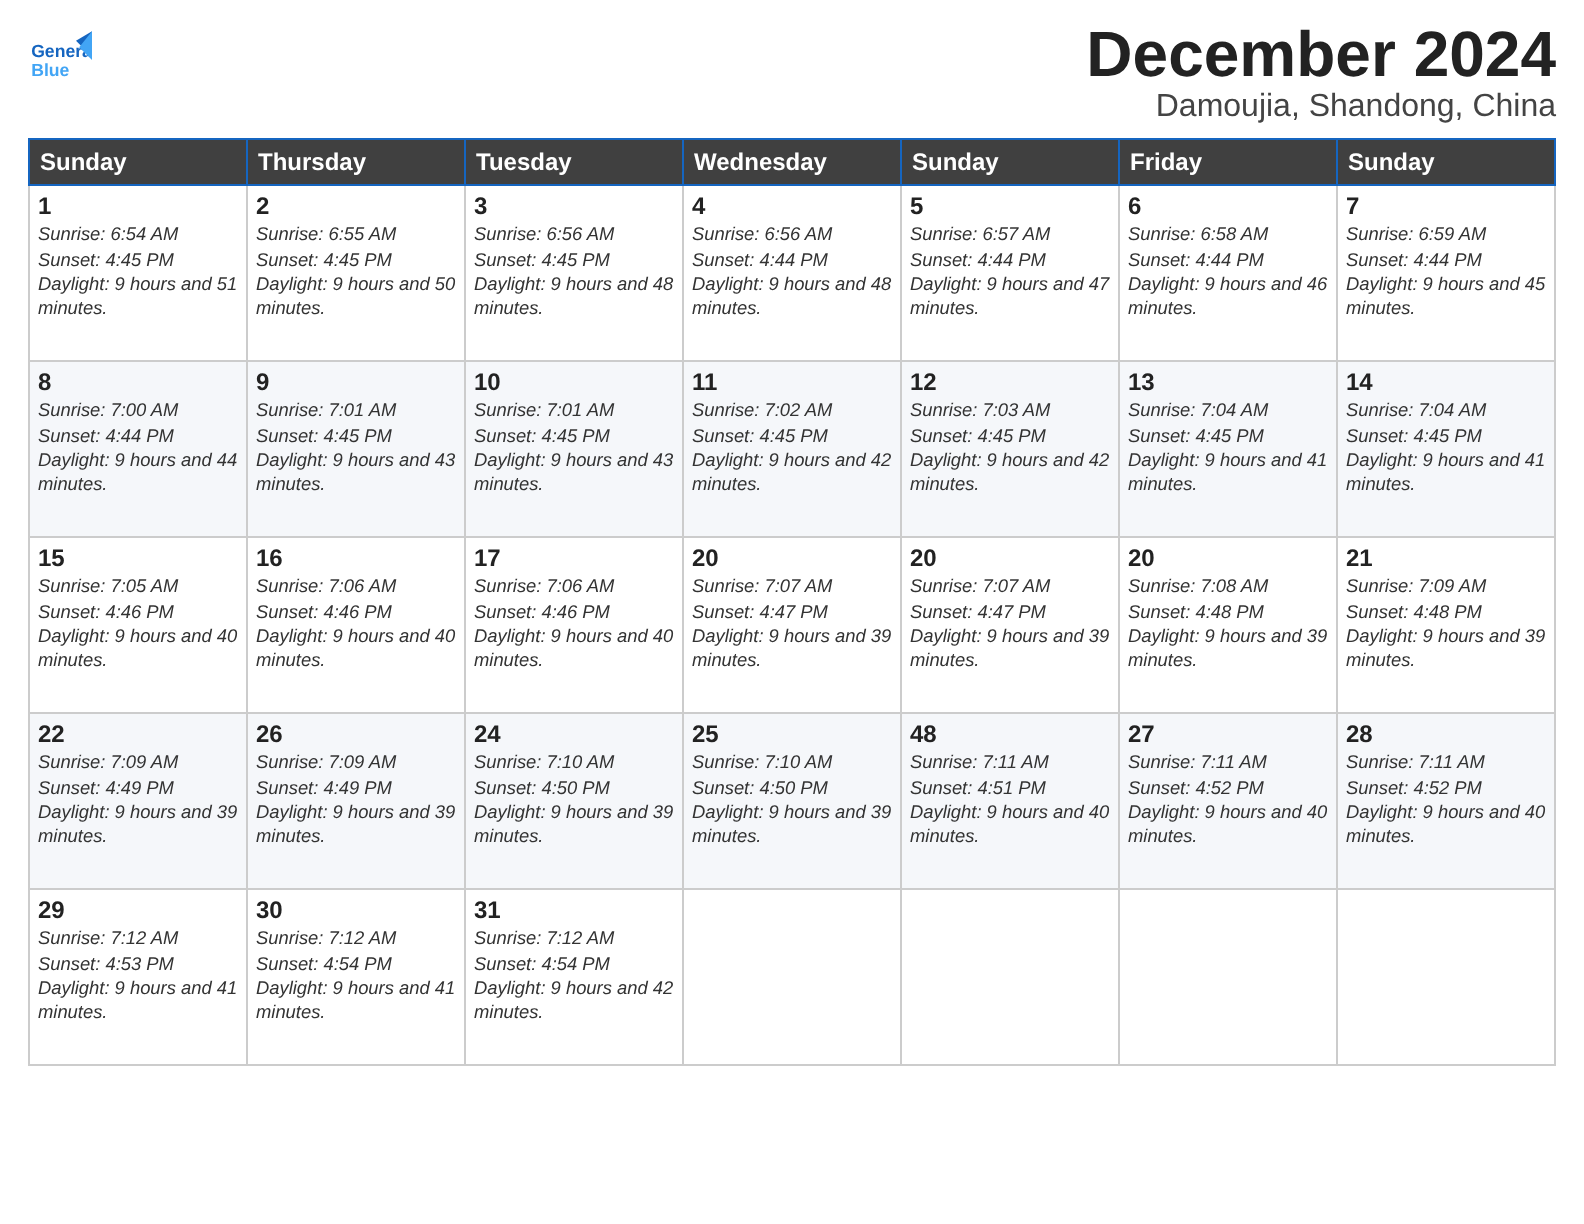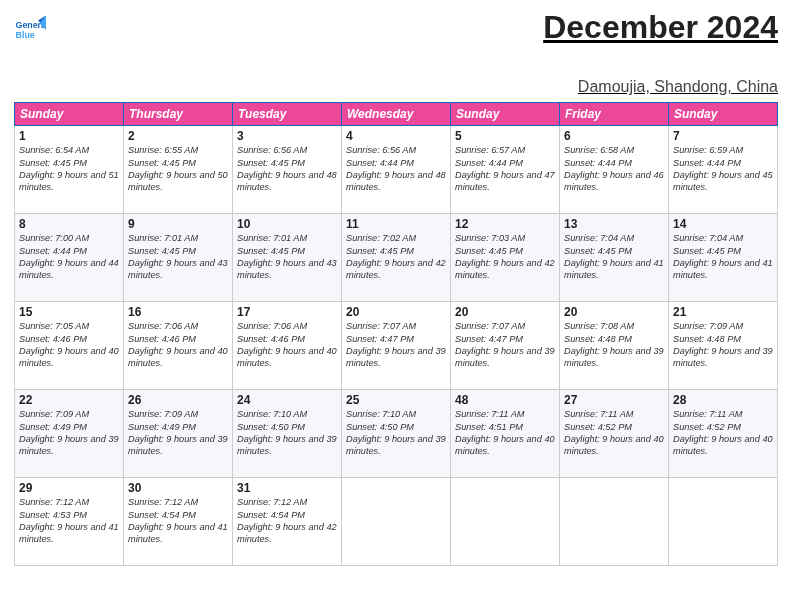--- a/index.html
+++ b/index.html
@@ -27,48 +27,45 @@
       align-items: center;
       gap: 4px;
       margin-top: 4px;
     }
     .logo-icon {
       width: 32px;
       height: 32px;
     }
     .title-block {
       text-align: right;
-      text-decoration: underline;
     }
     .title-block h1 {
       font-size: 32px;
       font-weight: bold;
       color: #222;
       line-height: 1.1;
     }
     .title-block h2 {
       font-size: 16px;
       color: #444;
       font-weight: normal;
-      margin-top: 33px;
     }
     .calendar {
       width: 100%;
       border-collapse: collapse;
       font-size: 10px;
     }
     .calendar th {
-      background: #ec4899;
+      background: #404040;
       color: #fff;
       text-align: left;
       padding: 4px 5px;
       font-size: 12px;
       font-weight: bold;
       border: 1px solid #1565c0;
-      font-style: italic;
     }
     .calendar td {
       vertical-align: top;
       border: 1px solid #ccc;
       padding: 3px 4px;
       width: calc(100% / 7);
       height: 88px;
       background: #fff;
     }
     .calendar tr:nth-child(even) td {

